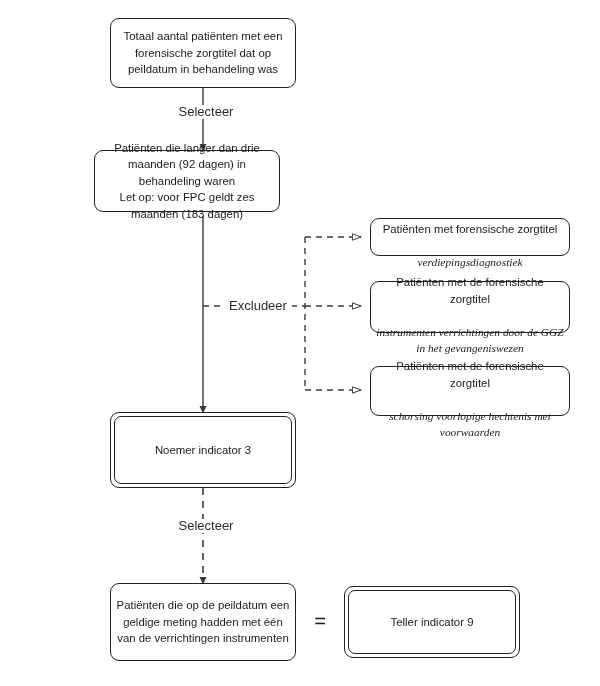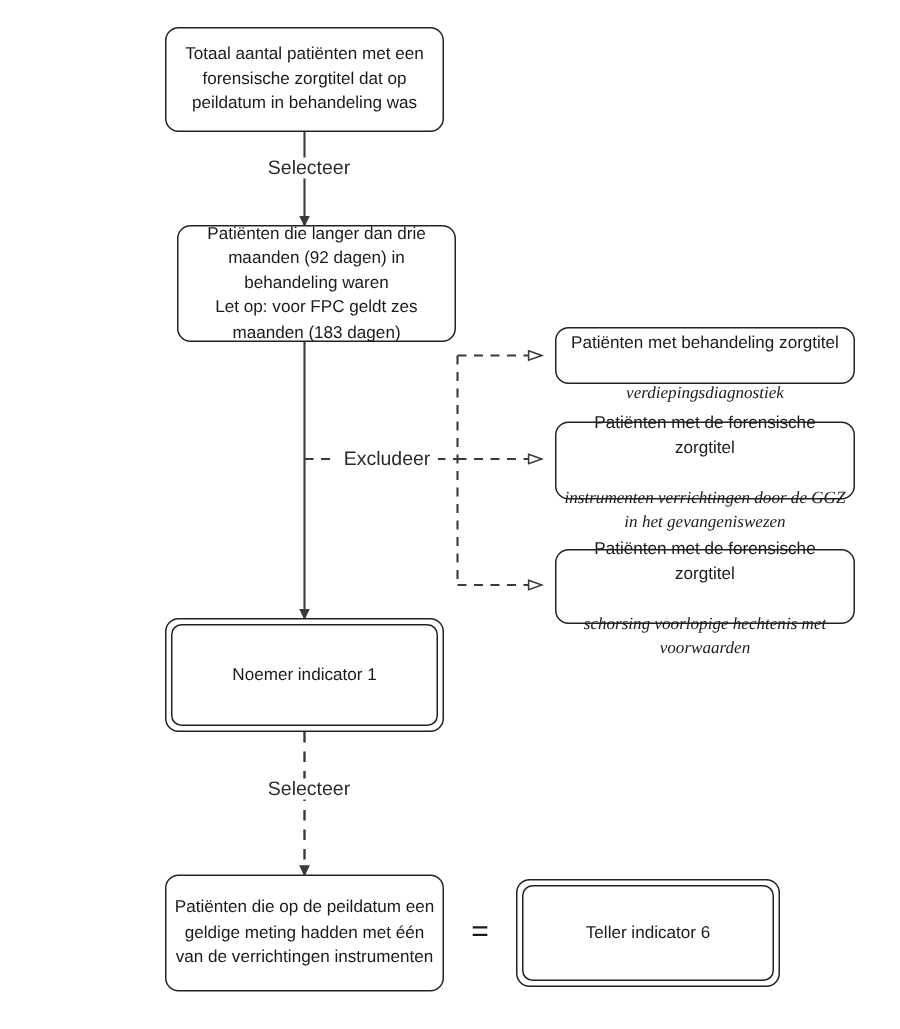--- a/index.html
+++ b/index.html
@@ -117,59 +117,59 @@
 
     <line x1="305" y1="390" x2="361" y2="390" stroke="#3a3a3a" stroke-width="1.4" stroke-dasharray="6,5" marker-end="url(#arrow-hollow)"></line>
 
     <line x1="203" y1="488" x2="203" y2="583" stroke="#3a3a3a" stroke-width="1.6" stroke-dasharray="7,6" marker-end="url(#arrow-solid)"></line>
   </svg>
 
   <div class="node" style="left:110px; top:18px; width:186px; height:70px;">
     <span class="txt">Totaal aantal patiënten met een forensische zorgtitel dat op peildatum in behandeling was</span>
   </div>
 
-  <div class="node" style="left:118px; top:150px; width:186px; height:78px;">
+  <div class="node" style="left:94px; top:150px; width:186px; height:62px;">
     <span class="txt">Patiënten die langer dan drie maanden (92 dagen) in behandeling waren
 Let op: voor FPC geldt zes maanden (183 dagen)</span>
   </div>
 
   <div class="node" style="left:370px; top:218px; width:200px; height:38px;">
     <span class="txt">
-      <span>Patiënten met behandeling zorgtitel</span><br>
+      <span>Patiënten met forensische zorgtitel</span><br>
       <em>verdiepingsdiagnostiek</em>
     </span>
   </div>
 
   <div class="node" style="left:370px; top:281px; width:200px; height:52px;">
     <span class="txt">
       <span>Patiënten met de forensische zorgtitel</span><br>
       <em>instrumenten verrichtingen door de GGZ in het gevangeniswezen</em>
     </span>
   </div>
 
   <div class="node" style="left:370px; top:366px; width:200px; height:50px;">
     <span class="txt">
       <span>Patiënten met de forensische zorgtitel</span><br>
       <em>schorsing voorlopige hechtenis met voorwaarden</em>
     </span>
   </div>
 
   <div class="node double" style="left:110px; top:412px; width:186px; height:76px;">
     <div class="inner">
-      <span class="txt">Noemer indicator 1</span>
+      <span class="txt">Noemer indicator 3</span>
     </div>
   </div>
 
   <div class="node" style="left:110px; top:583px; width:186px; height:78px;">
     <span class="txt">Patiënten die op de peildatum een geldige meting hadden met één van de verrichtingen instrumenten</span>
   </div>
 
   <div class="node double" style="left:344px; top:586px; width:176px; height:72px;">
     <div class="inner">
-      <span class="txt">Teller indicator 6</span>
+      <span class="txt">Teller indicator 9</span>
     </div>
   </div>
 
   <div class="edge-label" style="left:163px; top:105px; width:80px;">
     <span>Selecteer</span>
   </div>
 
   <div class="edge-label" style="left:224px; top:299px; width:62px;">
     <span>Excludeer</span>
   </div>

